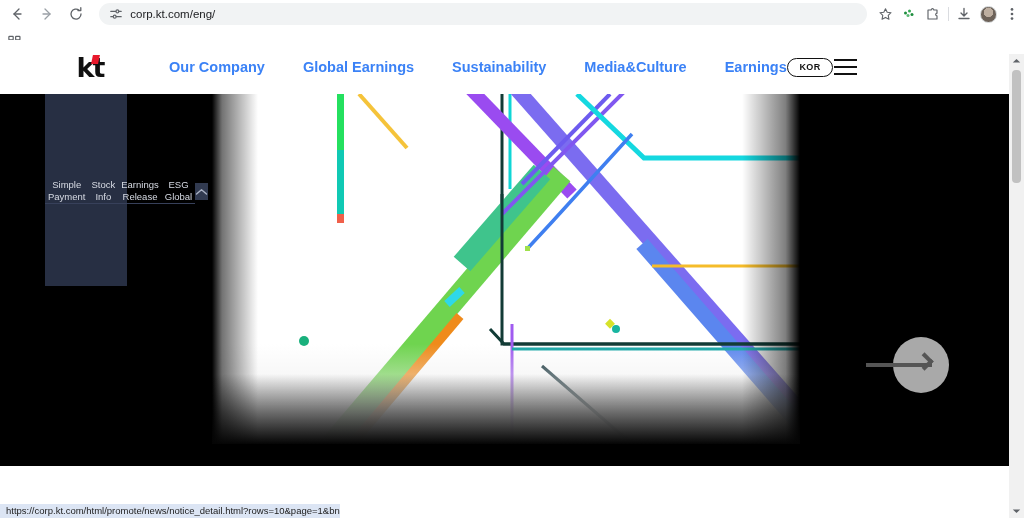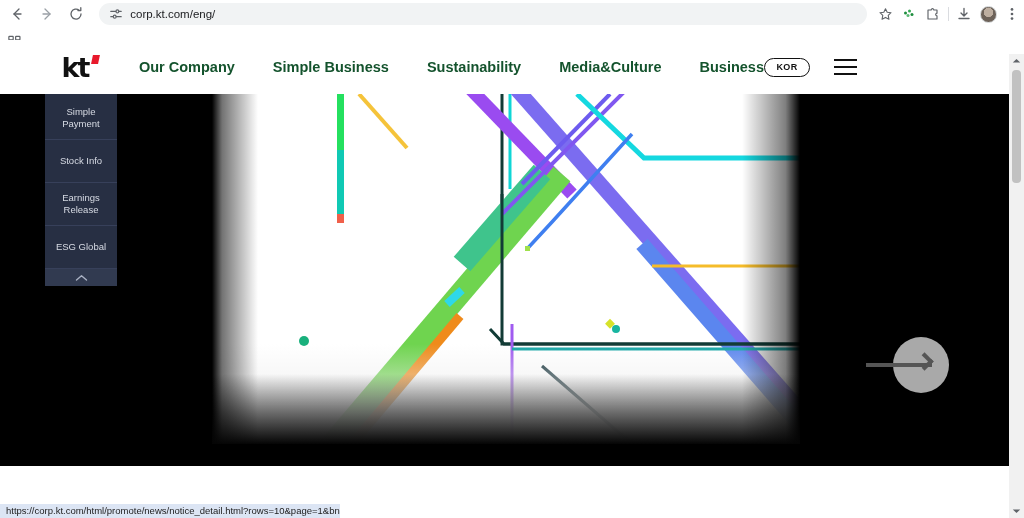--- a/index.html
+++ b/index.html
@@ -81,40 +81,40 @@
   }
   .logo-dot {
     position: absolute; top: 3px; left: 33px;
     width: 7px; height: 9px; background: #e8192c;
     transform: skewX(-12deg);
   }
   #main-nav {
     display: flex; align-items: center; margin-left: 48px; gap: 38px;
   }
   #main-nav .nav-item {
-    font-size: 14.5px; font-weight: 700; color: #14532d;
+    font-size: 14.5px; font-weight: 700; color: #3b82f6;
     white-space: nowrap; cursor: pointer;
   }
   #header-right {
-    margin-left: auto; display: flex; align-items: center; gap: 24px;
+    margin-left: auto; display: flex; align-items: center; gap: 1px;
     margin-right: 152px;
   }
   #kor-toggle {
     width: 46px; height: 19px; border: 1.4px solid #111; border-radius: 10px;
     display: flex; align-items: center; justify-content: center;
     font-size: 9px; font-weight: 700; color: #111; letter-spacing: .3px;
   }
   #hamburger { display: flex; flex-direction: column; gap: 5px; }
   #hamburger span { display: block; width: 23px; height: 2px; background: #111; }
 
   
   #quick-sidebar {
-    position: absolute; left: 45px; top: 53px; width: 72px; height: 193px;
+    position: absolute; left: 45px; top: 53px; width: 82px; height: 193px;
     background: #272f43; z-index: 25;
-    display: flex; flex-direction: column; align-items: center;
+    display: flex; flex-direction: row; align-items: center;
     padding-top: 4px;
   }
   .qs-item {
     flex: 1; width: 100%;
     display: flex; align-items: center; justify-content: center; text-align: center;
     font-size: 9.5px; color: #d7dbe4; line-height: 1.25;
     border-bottom: 1px solid #37405a;
     padding: 0 3px; cursor: pointer;
   }
   #qs-collapse {
@@ -350,24 +350,24 @@
 
   </div>
 
   <div id="site-header">
     <div id="kt-logo">
       <span class="logo-k">kt</span>
       <span class="logo-dot"></span>
     </div>
     <nav id="main-nav">
       <span class="nav-item">Our Company</span>
-      <span class="nav-item">Simple Business</span>
+      <span class="nav-item">Global Earnings</span>
       <span class="nav-item">Sustainability</span>
       <span class="nav-item">Media&amp;Culture</span>
-      <span class="nav-item">Business</span>
+      <span class="nav-item">Earnings</span>
     </nav>
     <div id="header-right">
       <div id="kor-toggle">KOR</div>
       <div id="hamburger">
         <span></span>
         <span></span>
         <span></span>
       </div>
     </div>
   </div>

